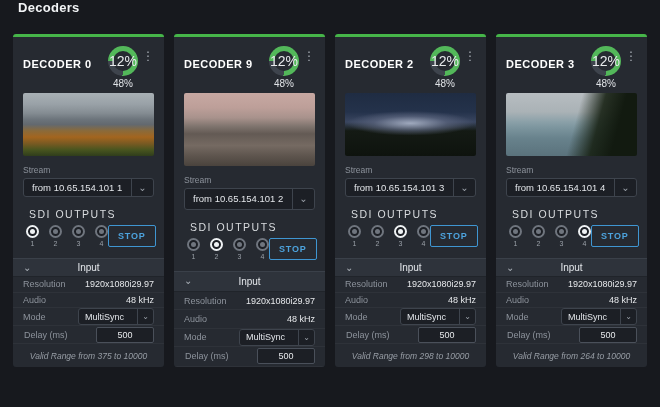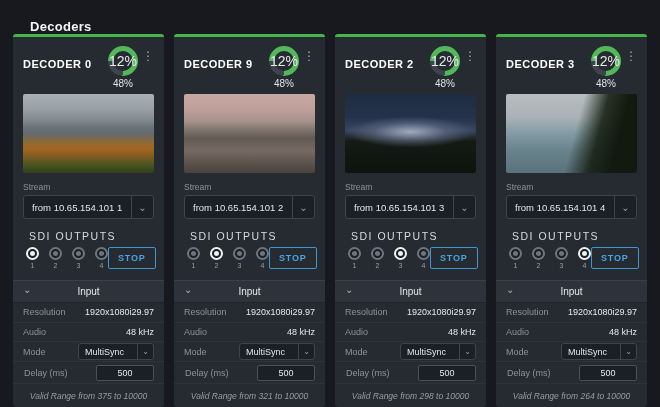--- a/index.html
+++ b/index.html
@@ -3,29 +3,29 @@
 <meta charset="utf-8">
 <style>
   * { box-sizing: border-box; margin: 0; padding: 0; }
   html,body { width:660px; height:407px; overflow:hidden; }
   body {
     background:#17191e;
     font-family:"Liberation Sans", sans-serif;
     color:#e8eaed;
   }
   
-  .topbar { height:34px; display:flex; align-items:flex-end; justify-content:space-between; padding:0 12px 0 30px; }
+  .topbar { height:34px; display:flex; align-items:flex-start; justify-content:space-between; padding:0 12px 0 18px; }
   .page-title { font-size:13px; font-weight:bold; color:#f2f4f6; letter-spacing:.3px; }
   .apply-btn {
     font-family:inherit; font-size:9.5px; letter-spacing:.7px; color:#9aa0a8;
     background:#44484f; border:1px solid #575b62; border-radius:2px;
     padding:5px 10px; cursor:pointer;
   }
   
-  .cards { display:flex; gap:10px; padding:0 13px; height:373px; align-items:stretch; }
+  .cards { display:flex; gap:10px; padding:0 13px; height:333px; align-items:stretch; }
   .card {
     flex:1; min-width:0; background:#262a31; border-top:3px solid #46b549;
     border-radius:3px; overflow:hidden; display:flex; flex-direction:column;
   }
   .card-head { display:flex; padding:8px 8px 0 10px; height:54px; }
   .card-title { font-size:11px; font-weight:bold; letter-spacing:.5px; color:#ffffff; flex:1; margin-top:13px; white-space:nowrap; }
   .gauge-col { display:flex; flex-direction:column; align-items:center; margin-top:1px; }
   .gauge {
     width:30px; height:30px; border-radius:50%; position:relative;
     background:conic-gradient(from 270deg, #53b85a 0deg 272deg, #3e444d 272deg 360deg);
@@ -226,21 +226,20 @@
       <span class="f-label">Mode</span>
       <span class="select mode-select">
         <span class="select-value">MultiSync</span>
         <span class="select-caret">⌄</span>
       </span>
     </div>
     <div class="field-row delay-row">
       <span class="f-label">Delay (ms)</span>
       <input class="delay-input" value="500" style="">
     </div>
-    <div class="valid-range">Valid Range from 321 to 10000</div>
   </section>
 
   <section class="card">
     <div class="card-head">
       <h2 class="card-title">DECODER 2</h2>
       <div class="gauge-col">
         <div class="gauge">
           <span class="gauge-val">12%</span>
         </div>
         <span class="gauge-sub">48%</span>

